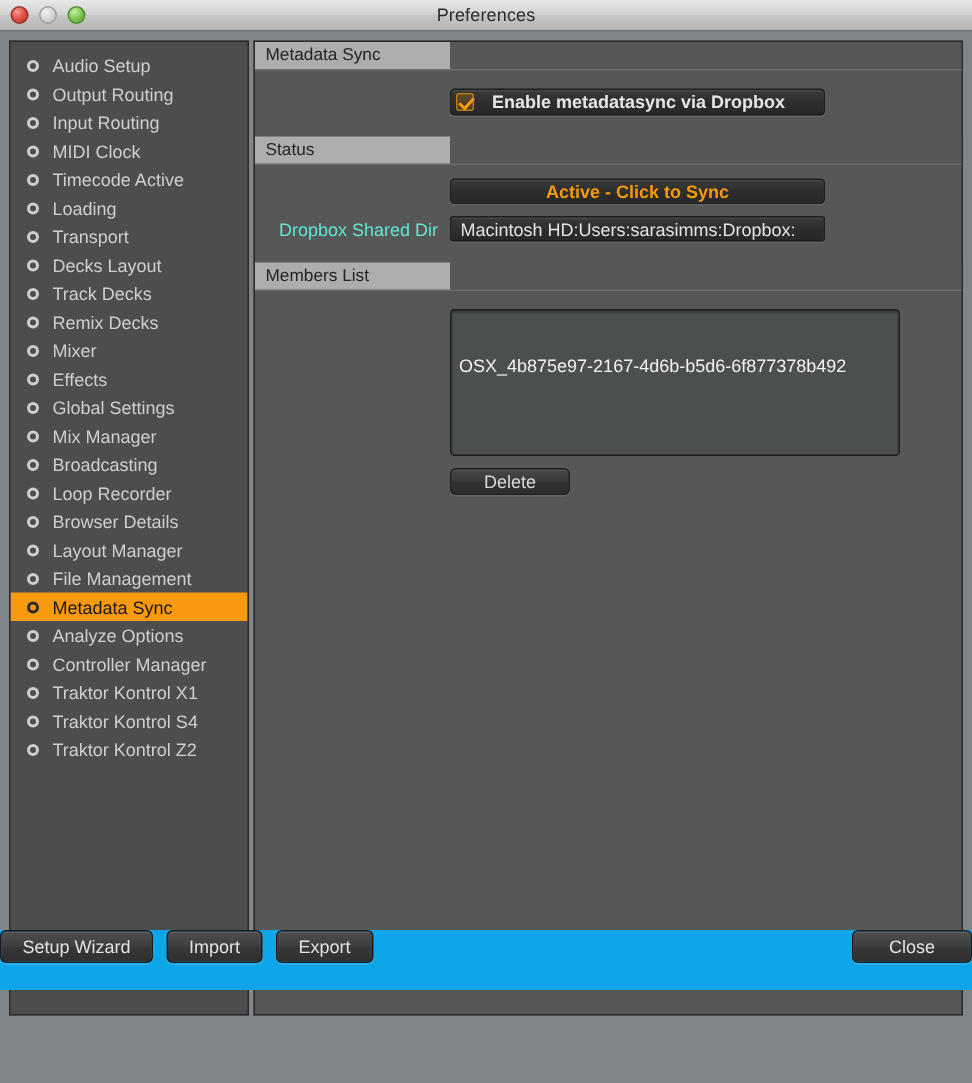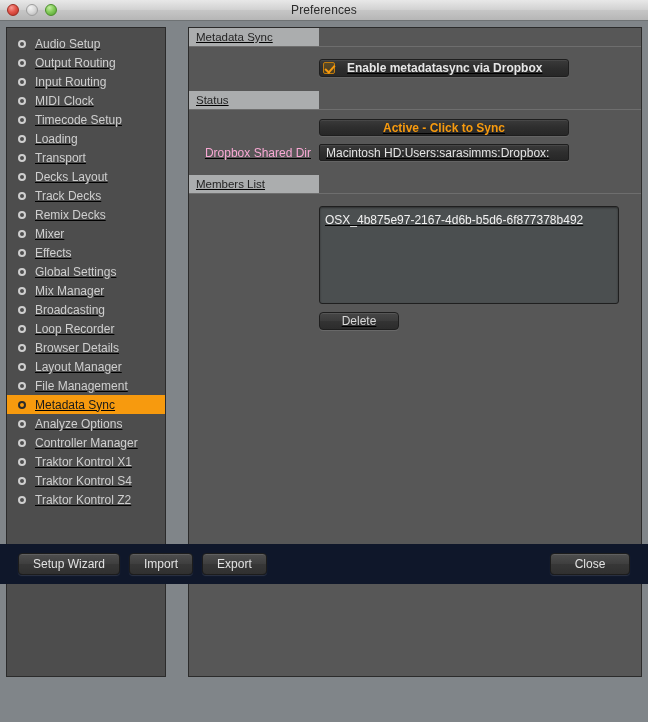--- a/index.html
+++ b/index.html
@@ -12,24 +12,23 @@
     height: 722px;
     font-family: "Liberation Sans", sans-serif;
     overflow: hidden;
     -webkit-font-smoothing: antialiased;
   }
 
   
   #window {
     position: relative;
     width: 648px;
-    height: 584px;
+    height: 660px;
     background: #808589;
     box-sizing: border-box;
-    text-decoration: underline;
   }
 
   
   #titlebar {
     position: relative;
     height: 20px;
     background: linear-gradient(to bottom, #e8e8e8 0%, #d2d2d2 48%, #c6c6c6 52%, #b6b6b6 100%);
     border-bottom: 1px solid #6e7274;
     display: flex;
     align-items: center;
@@ -67,21 +66,21 @@
     border: 1px solid #4c8e2c;
   }
 
   
   #body-area {
     position: relative;
     height: 662px;
     padding: 6px;
     box-sizing: border-box;
     display: flex;
-    gap: 22px;
+    gap: 3px;
     justify-content: flex-end;
   }
 
   
   #sidebar {
     width: 160px;
     background: #4d4d4d;
     border: 1px solid #2b2b2b;
     box-sizing: border-box;
     padding-top: 6px;
@@ -153,21 +152,21 @@
   .row {
     display: flex;
     align-items: center;
   }
   .row-label {
     width: 130px;
     text-align: right;
     padding-right: 8px;
     box-sizing: border-box;
     font-size: 12px;
-    color: #f9a8d4;
+    color: #5eead4;
     white-space: nowrap;
   }
 
   
   .ctl {
     background: linear-gradient(to bottom, #3a3a3a 0%, #2e2e2e 50%, #272727 100%);
     border: 1px solid #1e1e1e;
     border-radius: 3px;
     box-sizing: border-box;
     box-shadow: inset 0 1px 0 rgba(255,255,255,0.07), 0 1px 0 rgba(255,255,255,0.08);
@@ -246,20 +245,21 @@
     padding: 5px 0 0 5px;
     box-shadow: inset 0 1px 2px rgba(0,0,0,0.4);
     overflow: hidden;
   }
   .list-row {
     font-size: 12px;
     color: #f2f2f2;
     line-height: 16px;
     white-space: nowrap;
     cursor: default;
+    margin-top: 24px;
   }
 
   
   .btn {
     display: inline-flex;
     align-items: center;
     justify-content: center;
     height: 18px;
     font-size: 12px;
     color: #d9d9d9;
@@ -272,24 +272,23 @@
   }
   #delete-button { width: 80px; }
 
   
   #toolbar {
     position: absolute;
     left: 0; right: 0;
     bottom: 0;
     height: 40px;
     display: flex;
-    align-items: center;
-    padding: 0 18px;
-    box-sizing: border-box;
-    background: #0f172a;
+    padding: 0 0;
+    box-sizing: border-box;
+    background: #0ea5e9;
   }
   .tb-btn {
     height: 22px;
     padding: 0 14px;
     font-size: 12px;
     color: #e2e2e2;
     border-radius: 4px;
     display: inline-flex;
     align-items: center;
     justify-content: center;
@@ -330,21 +329,21 @@
       <div class="nav-item">
         <span class="nav-bullet"></span>
         <span class="nav-label">Input Routing</span>
       </div>
       <div class="nav-item">
         <span class="nav-bullet"></span>
         <span class="nav-label">MIDI Clock</span>
       </div>
       <div class="nav-item">
         <span class="nav-bullet"></span>
-        <span class="nav-label">Timecode Setup</span>
+        <span class="nav-label">Timecode Active</span>
       </div>
       <div class="nav-item">
         <span class="nav-bullet"></span>
         <span class="nav-label">Loading</span>
       </div>
       <div class="nav-item">
         <span class="nav-bullet"></span>
         <span class="nav-label">Transport</span>
       </div>
       <div class="nav-item">

